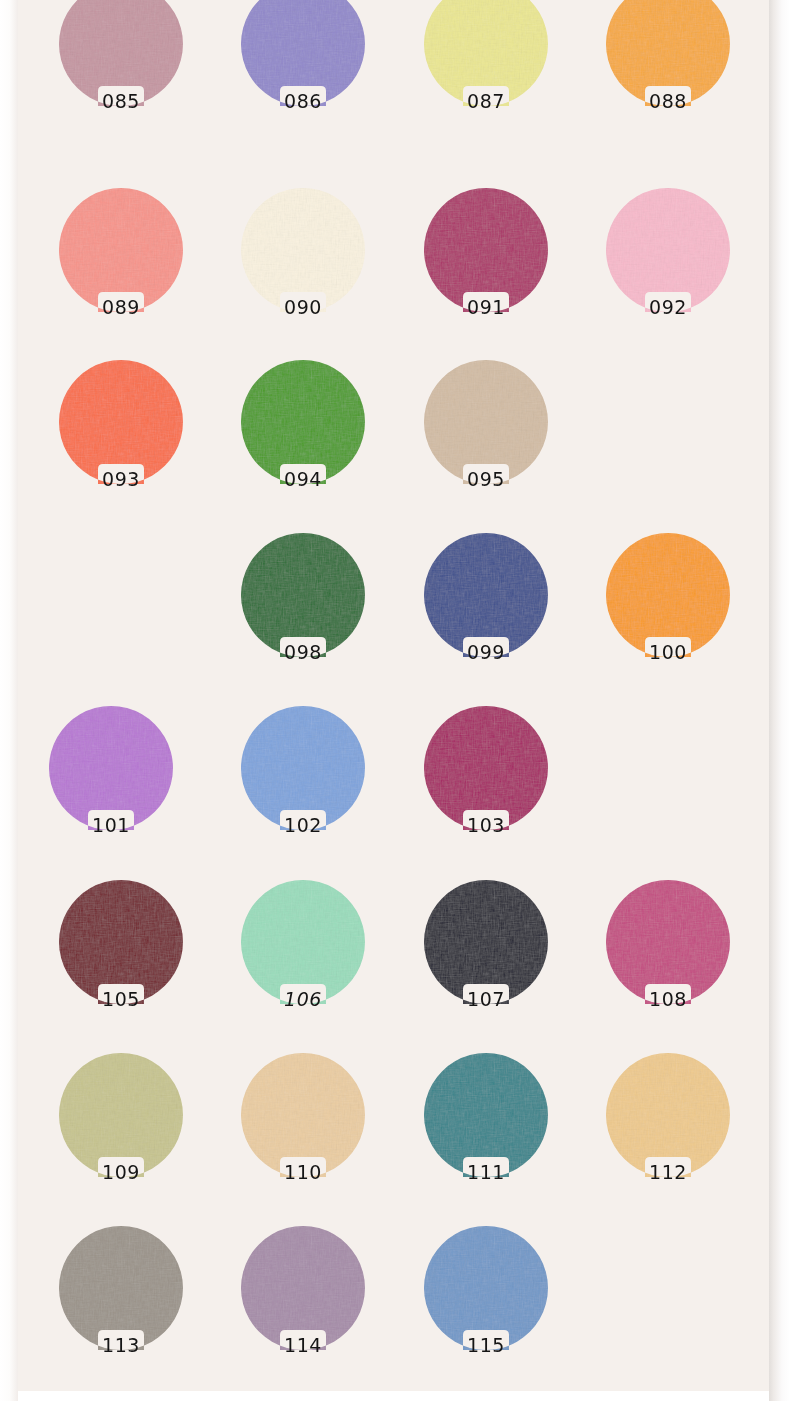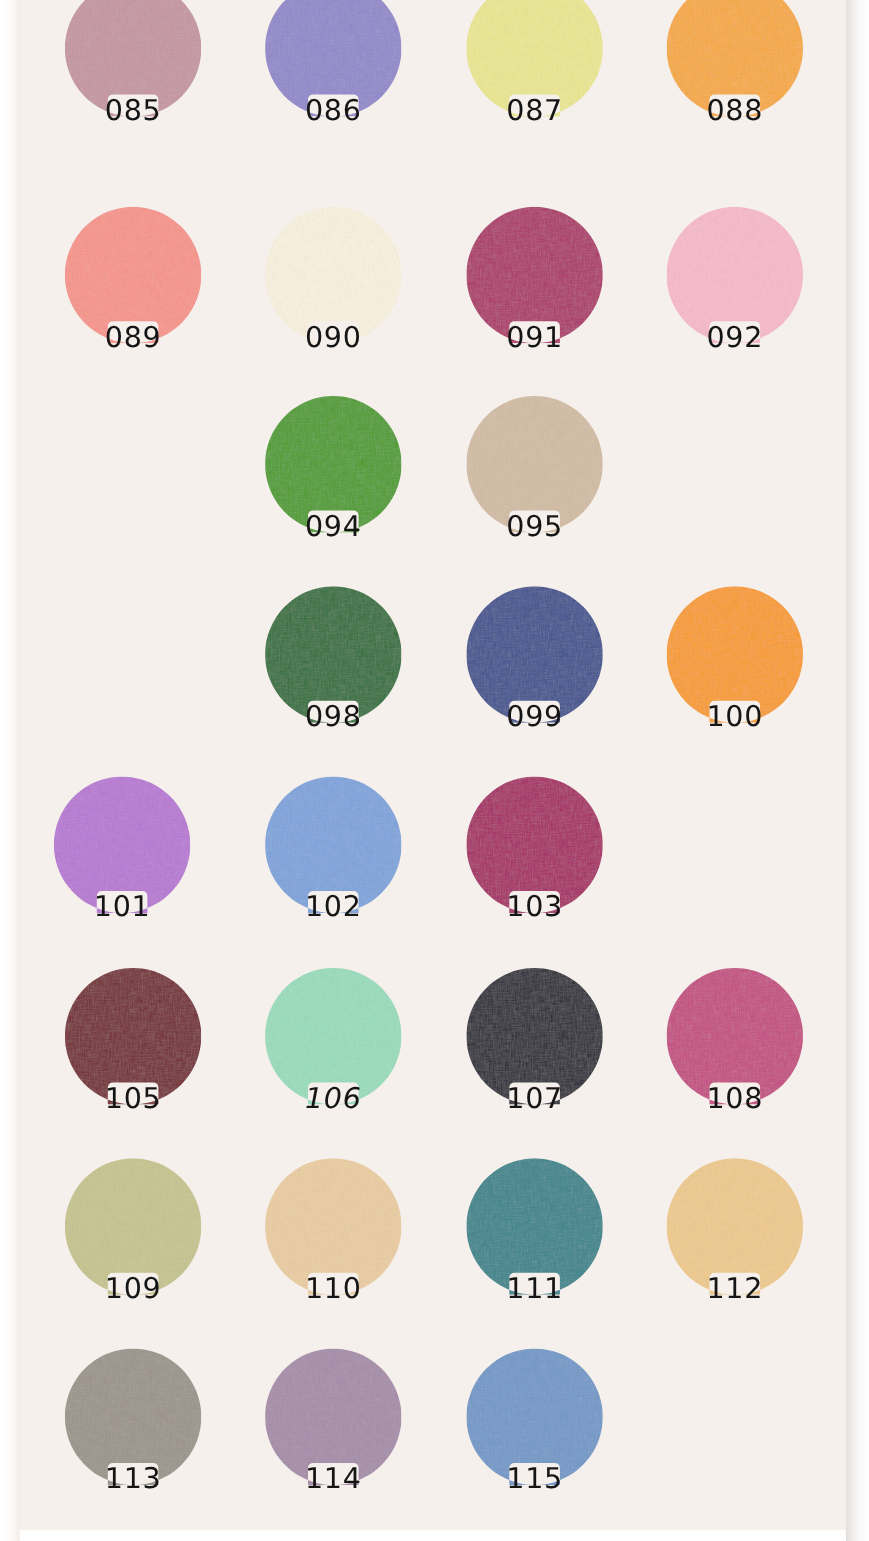--- a/index.html
+++ b/index.html
@@ -71,21 +71,21 @@
     width: 124px;
     height: 124px;
   }
   .disc svg { display: block; width: 124px; height: 124px; }
   .label {
     position: absolute;
     left: 0;
     top: 106px;
     width: 148px;
     text-align: center;
-    font-size: 26px;
+    font-size: 19px;
     font-weight: 400;
     letter-spacing: 0.6px;
     color: #151515;
     font-family: "DejaVu Sans", "Liberation Sans", sans-serif;
     line-height: 26px;
   }
 </style>
 </head>
 <body>
 
@@ -166,20 +166,30 @@
         </div>
         <div class="swatch" style="left: 576px; top: 188px;">
           <div class="disc-wrap">
             <div class="disc">
               <svg viewBox="0 0 124 124" xmlns="http://www.w3.org/2000/svg">
                 <path d="M 62 0 A 62 62 0 1 1 61.99 0 Z M 39 124 L 39 109 Q 39 104 44 104 L 80 104 Q 85 104 85 109 L 85 124 Z" fill="#f9b9cb" fill-rule="evenodd" filter="url(#linen)"></path>
               </svg>
             </div>
           </div>
           <div class="label">092</div>
+        </div>
+        <div class="swatch" style="left: 29px; top: 360px;">
+          <div class="disc-wrap">
+            <div class="disc">
+              <svg viewBox="0 0 124 124" xmlns="http://www.w3.org/2000/svg">
+                <path d="M 62 0 A 62 62 0 1 1 61.99 0 Z M 39 124 L 39 109 Q 39 104 44 104 L 80 104 Q 85 104 85 109 L 85 124 Z" fill="#fc6a42" fill-rule="evenodd" filter="url(#linen)"></path>
+              </svg>
+            </div>
+          </div>
+          <div class="label">093</div>
         </div>
         <div class="swatch" style="left: 211px; top: 360px;">
           <div class="disc-wrap">
             <div class="disc">
               <svg viewBox="0 0 124 124" xmlns="http://www.w3.org/2000/svg">
                 <path d="M 62 0 A 62 62 0 1 1 61.99 0 Z M 39 124 L 39 109 Q 39 104 44 104 L 80 104 Q 85 104 85 109 L 85 124 Z" fill="#449b12" fill-rule="evenodd" filter="url(#linen)"></path>
               </svg>
             </div>
           </div>
           <div class="label">094</div>

